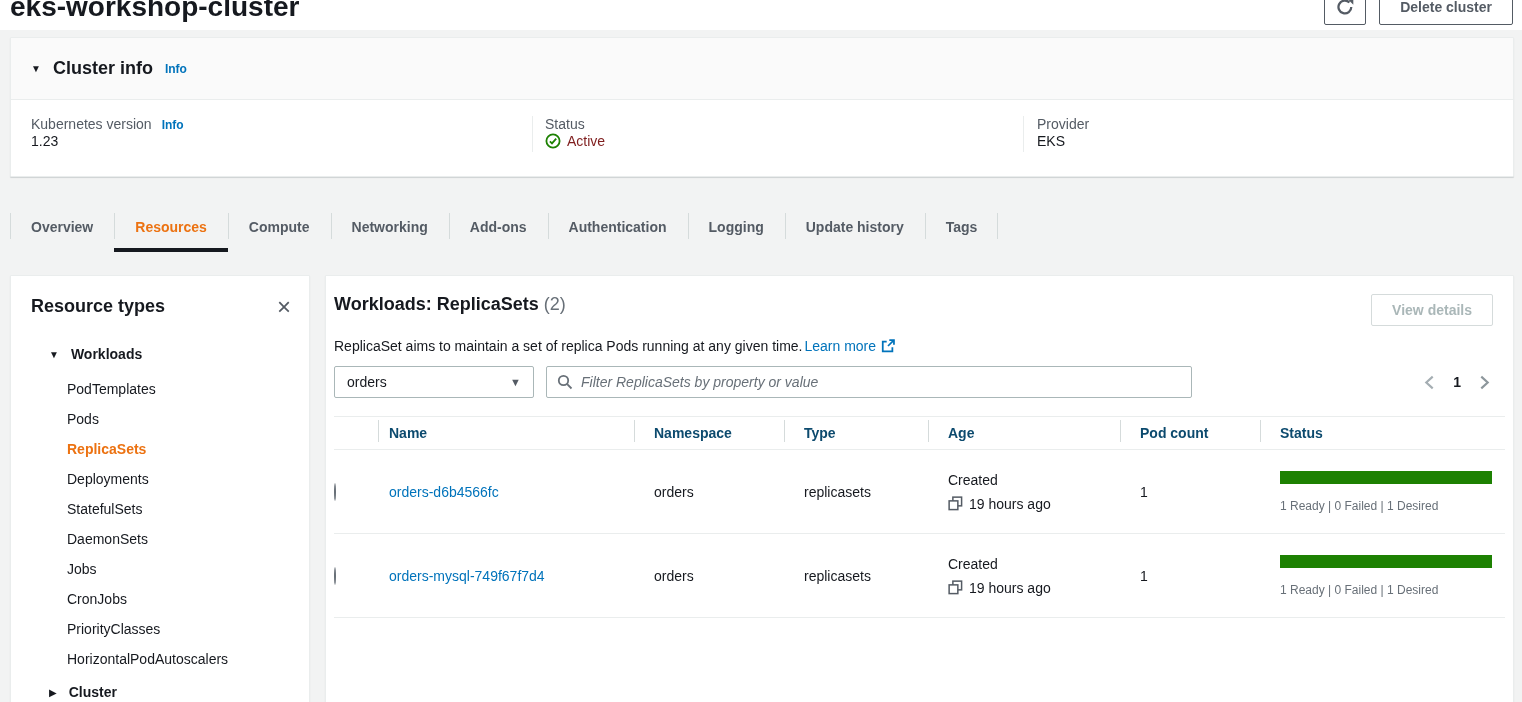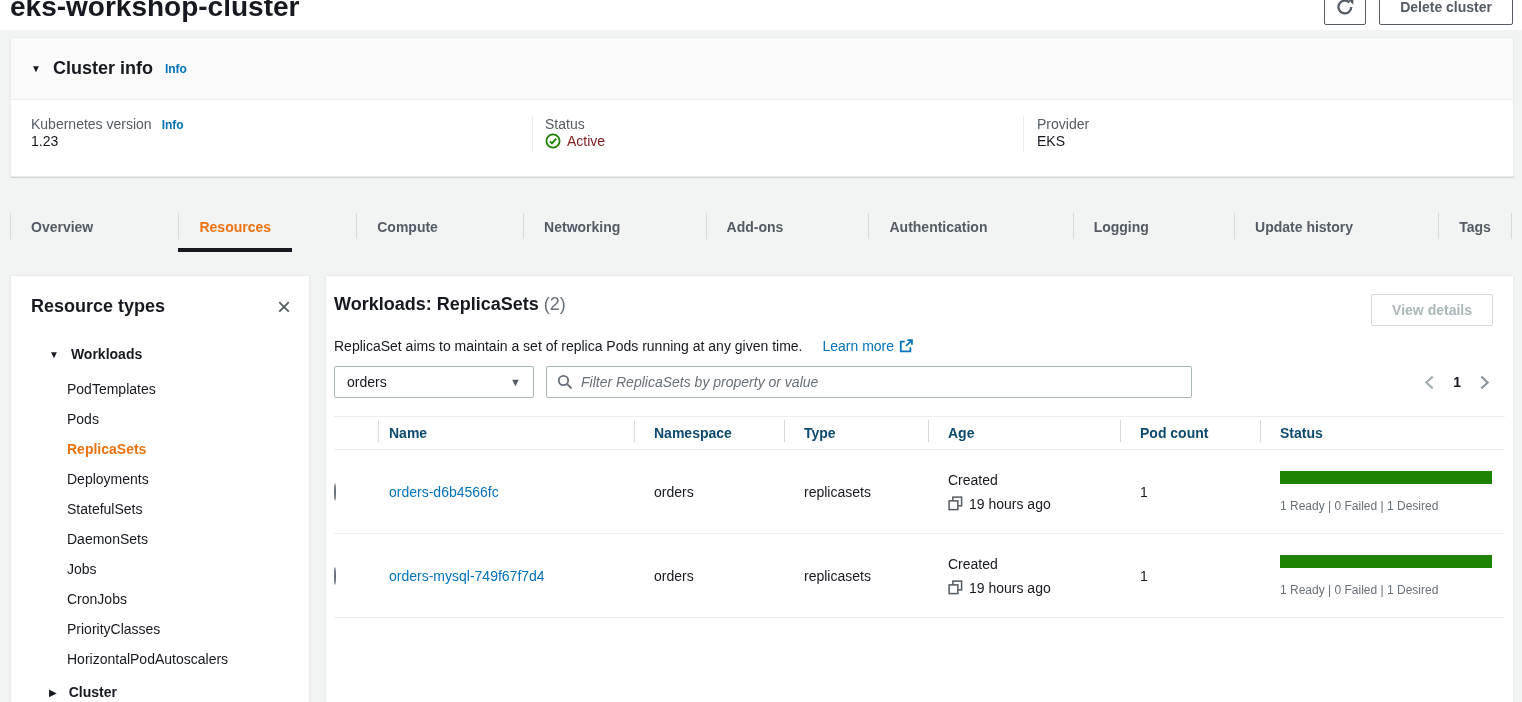--- a/index.html
+++ b/index.html
@@ -44,21 +44,21 @@
   .cluster-body { display: flex; padding: 16px 0 24px; }
   .cluster-col { padding: 0 0 0 20px; }
   .cluster-col.c1 { width: 521px; }
   .cluster-col.c2 { width: 491px; border-left: 1px solid #eaeded; padding-left: 12px; }
   .cluster-col.c3 { flex: 1; border-left: 1px solid #eaeded; padding-left: 13px; }
   .field-label { color: #545b64; font-size: 14px; display: flex; gap: 10px; align-items: baseline; }
   .field-value { margin-top: 1px; font-size: 14px; color: #16191f; }
   .status-active { color: #7f1d1d; display: inline-flex; align-items: center; gap: 6px; }
 
   
-  .tabs { display: flex; margin: 26px 10px 0; height: 47px; justify-content: space-between; }
+  .tabs { display: flex; margin: 26px 10px 0; height: 47px; }
   .tab {
     position: relative; padding: 0 21px; display: flex; align-items: center;
     font-size: 14px; font-weight: bold; color: #545b64; cursor: pointer; white-space: nowrap;
   }
   .tab::before {
     content: ""; position: absolute; left: 0; top: 10px; width: 1px; height: 26px; background: #d5dbdb;
   }
   .tab:last-child::after {
     content: ""; position: absolute; right: 0; top: 10px; width: 1px; height: 26px; background: #d5dbdb;
   }
@@ -80,21 +80,21 @@
   .side-item { height: 30px; line-height: 30px; padding-left: 56px; font-size: 14px; color: #16191f; cursor: pointer; white-space: nowrap; }
   .side-item.selected { color: #ec7211; font-weight: bold; }
   .side-group.collapsed { margin-top: 10px; }
 
   
   .main { flex: 1; height: 440px; padding: 18px 8px 0; overflow: hidden; }
   .main-head { display: flex; justify-content: space-between; align-items: flex-start; }
   .main-title { font-size: 18px; font-weight: bold; }
   .main-count { font-weight: normal; color: #687078; }
   .main-head .btn { height: 32px; margin-right: 12px; text-align: right; }
-  .main-desc { margin-top: 12px; font-size: 14px; display: flex; align-items: center; gap: 20px; }
+  .main-desc { margin-top: 12px; font-size: 14px; display: flex; align-items: center; gap: 2px; }
   .learn-more { color: #0073bb; text-decoration: none; display: inline-flex; align-items: center; gap: 5px; cursor: pointer; }
 
   .filter-row { margin-top: 12px; display: flex; align-items: center; }
   .dropdown {
     width: 200px; height: 32px; border: 1px solid #aab7b8; border-radius: 2px; background: #fff;
     display: flex; align-items: center; justify-content: space-between; padding: 0 12px; cursor: pointer;
   }
   .dropdown .dd-caret { font-size: 11px; color: #545b64; }
   .search-box {
     width: 646px; height: 32px; border: 1px solid #aab7b8; border-radius: 2px; background: #fff;

